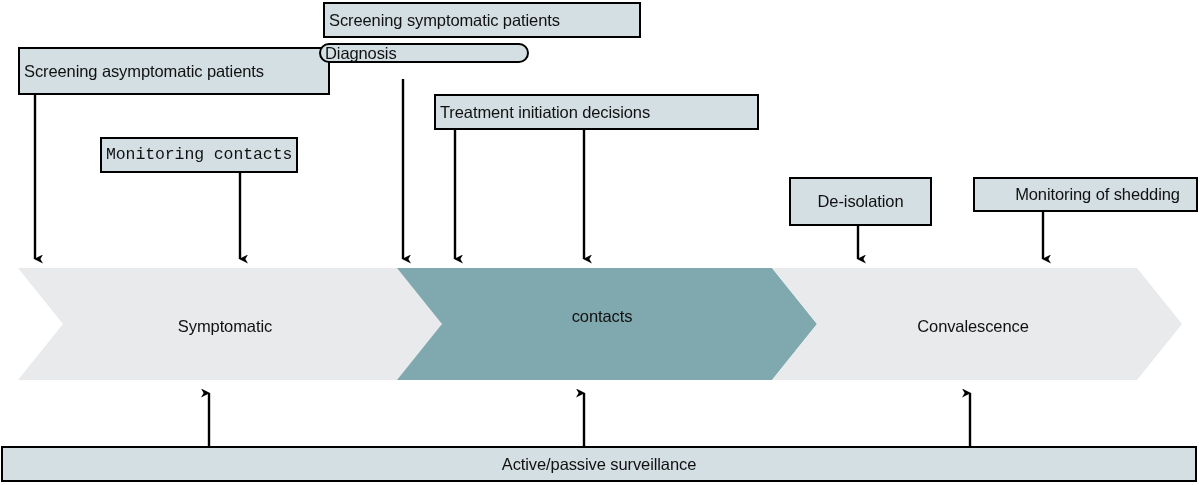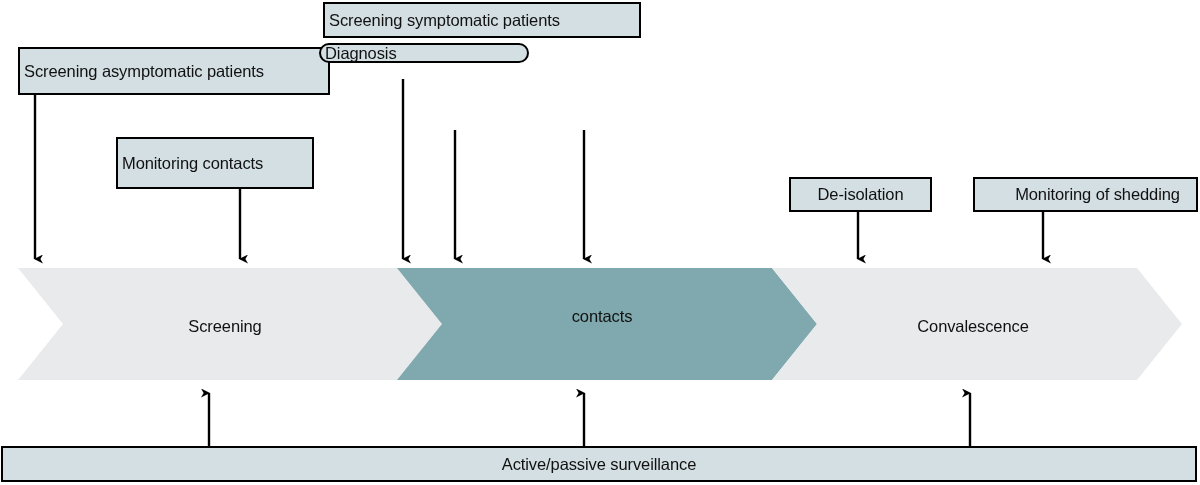--- a/index.html
+++ b/index.html
@@ -87,21 +87,21 @@
 
   <svg id="band" viewBox="0 0 1200 485">
 
     <polygon points="18,268 408,268 453,324 408,380 18,380 63,324" fill="#e8eaeb"></polygon>
 
     <polygon points="397,268 772,268 817,324 772,380 397,380 442,324" fill="#7fa9ae"></polygon>
 
     <polygon points="772,268 1137,268 1182,324 1137,380 772,380 817,324" fill="#e8eaeb"></polygon>
   </svg>
 
-  <div class="phase-label" style="left:125px; top:316px; width:200px;">Screening</div>
+  <div class="phase-label" style="left:125px; top:316px; width:200px;">Symptomatic</div>
 
   <div class="phase-label" style="left:502px; top:306px; width:200px;">
     <div>contacts</div>
   </div>
 
   <div class="phase-label" style="left:873px; top:316px; width:200px;">Convalescence</div>
 
   <svg id="wires" viewBox="0 0 1200 485">
     <defs>
       <marker id="ah-down" markerWidth="9" markerHeight="9" refX="4.5" refY="8" orient="auto" markerUnits="userSpaceOnUse">
@@ -124,24 +124,25 @@
     <line x1="584" y1="446" x2="584" y2="393" stroke="#000000" stroke-width="2.4" marker-end="url(#ah-up)"></line>
     <line x1="970" y1="446" x2="970" y2="393" stroke="#000000" stroke-width="2.4" marker-end="url(#ah-up)"></line>
   </svg>
 
   <div class="lbox" style="left:2px; top:47px; width:312px; height:48px;margin-left:16px;">Screening asymptomatic patients</div>
 
   <div class="lbox" style="left:323px; top:2px; width:318px; height:36px;">Screening symptomatic patients</div>
 
   <div class="lbox" style="left:319px; top:43px; width:210px; height:20px;border-radius:13px;">Diagnosis</div>
 
-  <div class="lbox" style="left:116px; top:137px; width:198px; height:52px;">Monitoring contacts</div>
+  <div class="lbox" style="left:100px; top:137px; width:198px; height:36px;font-family:Liberation Mono, monospace;">Monitoring contacts</div>
 
+  <div class="lbox" style="left:434px; top:94px; width:325px; height:36px;">Treatment initiation decisions</div>
 
-  <div class="lbox center" style="left:789px; top:177px; width:143px; height:35px;">De-isolation</div>
+  <div class="lbox center" style="left:789px; top:177px; width:143px; height:49px;">De-isolation</div>
 
   <div class="lbox center" style="left:973px; top:177px; width:225px; height:35px;padding-left:24px;">Monitoring of shedding</div>
 
   <div id="surv">
     <span>Active/passive surveillance</span>
   </div>
 
 </div>
 
 </body></html>

